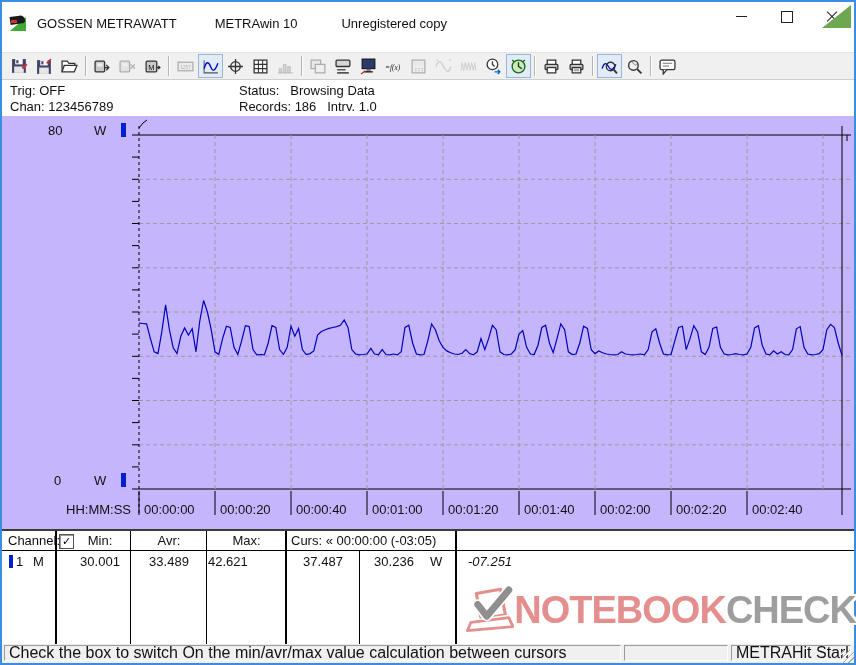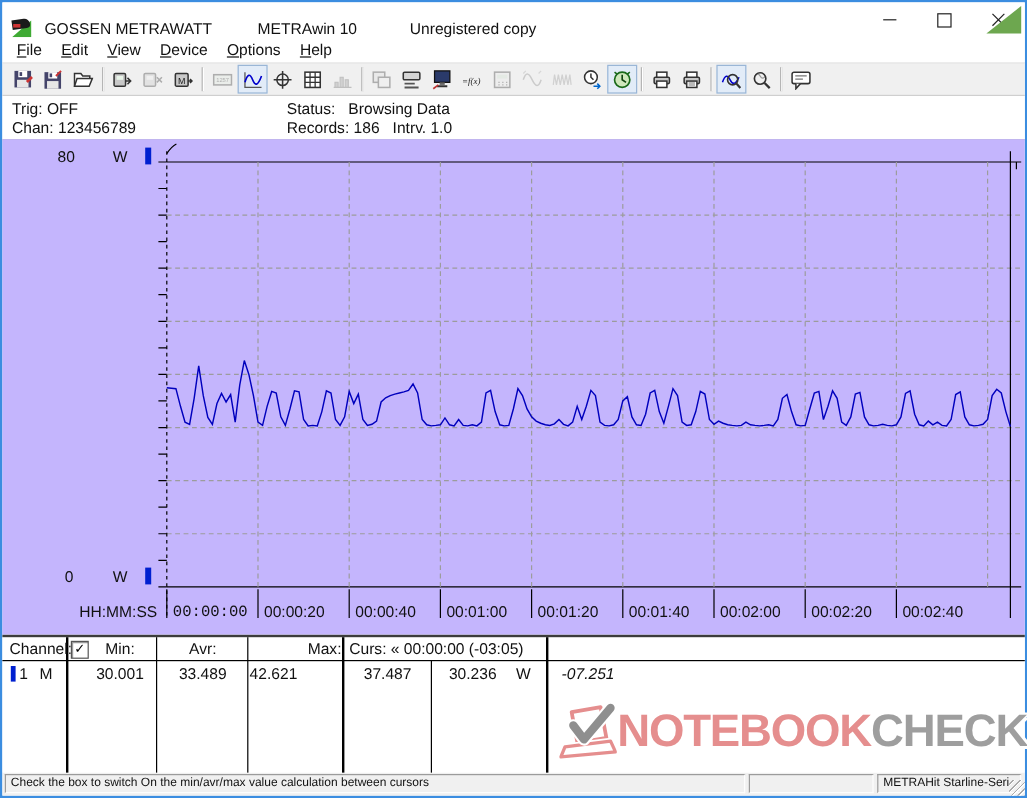--- a/index.html
+++ b/index.html
@@ -67,21 +67,21 @@
   .tcell{position:absolute;white-space:pre;}
   .checkbox{position:absolute;left:57px;top:3px;width:13px;height:13px;background:#fff;border:1px solid #555;box-shadow:inset 1px 1px 0 #9a9a9a;font-size:11px;line-height:12px;text-align:center;color:#000;}
   .chmark{position:absolute;left:7px;top:24px;width:4px;height:13px;background:#0020d0;}
 
   
   .logo{position:absolute;left:466px;top:579px;width:390px;height:62px;z-index:30;display:flex;align-items:center;}
   .logo-text{font-size:38px;font-weight:bold;letter-spacing:-1px;white-space:nowrap;line-height:60px;
     text-shadow:-2px -2px 0 #fff,2px -2px 0 #fff,-2px 2px 0 #fff,2px 2px 0 #fff,0 2px 0 #fff,0 -2px 0 #fff,2px 0 0 #fff,-2px 0 0 #fff;}
 
   
-  .statusbar{position:absolute;left:0;top:642px;width:852px;height:19px;background:#f0f0f0;font-size:10px;color:#111;}
+  .statusbar{position:absolute;left:0;top:642px;width:852px;height:19px;background:#f0f0f0;font-size:16px;color:#111;}
   .sb-pane{position:absolute;top:1px;height:16px;background:#f0f0f0;border:1px solid;border-color:#9b9b9b #fdfdfd #fdfdfd #9b9b9b;box-sizing:border-box;line-height:14px;padding-left:4px;white-space:nowrap;overflow:hidden;}
   .sb1{left:2px;width:617px;}
   .sb2{left:622px;width:104px;}
   .sb3{left:729px;width:120px;}
   .grip{position:absolute;right:0;bottom:0;width:13px;height:13px;
     background:repeating-linear-gradient(135deg,transparent 0 2px,#aaa 2px 3px,#fff 3px 4px);}
 </style>
 </head>
 <body>
 
@@ -102,28 +102,20 @@
         </div>
       <div class="wbtn">
           <div class="glyph-max"></div>
         </div>
       <div class="wbtn">
           <div class="glyph-close"></div>
         </div>
     </div>
   </div>
 
-  <div class="menubar" id="menubar">
-      <div class="menuitem"><u>F</u>ile</div>
-      <div class="menuitem"><u>E</u>dit</div>
-      <div class="menuitem"><u>V</u>iew</div>
-      <div class="menuitem"><u>D</u>evice</div>
-      <div class="menuitem"><u>O</u>ptions</div>
-      <div class="menuitem"><u>H</u>elp</div>
-    </div>
 
   <div class="toolbar" id="toolbar">
       <div class="tb">
         <svg viewBox="0 0 16 16">
           <rect x="1" y="1" width="13" height="13" fill="#44446a"></rect>
           <rect x="4" y="1" width="7" height="5" fill="#fff"></rect>
           <rect x="5" y="2" width="2" height="3" fill="#44446a"></rect>
           <rect x="3" y="8" width="9" height="6" fill="#e6e6e6"></rect>
           <path d="M10 9 l4 -4 l1.5 1.5 l-4 4 z" fill="#c33"></path>
         </svg>
@@ -355,21 +347,21 @@
         <path d="M517 375 V399" stroke="#000"></path>
         <path d="M593 375 V399" stroke="#000"></path>
         <path d="M669 375 V399" stroke="#000"></path>
         <path d="M745 375 V399" stroke="#000"></path>
         <path d="M137 10 V399" stroke="#000" stroke-dasharray="3 3" fill="none"></path>
         <path d="M137 12 q4 -6 8 -8" stroke="#000" fill="none"></path>
         <path d="M840.0 10 V399" stroke="#000" fill="none"></path>
         <polyline points="137.0,207.1 140.8,207.5 144.6,207.9 148.4,222.6 152.2,235.8 156.0,237.6 159.8,215.9 163.6,188.9 167.4,213.7 171.2,231.8 175.0,237.6 178.8,220.3 182.6,211.9 186.4,219.0 190.2,212.8 194.0,235.8 197.8,204.8 201.6,184.5 205.4,196.0 209.2,213.7 213.0,235.8 216.8,238.5 220.6,222.6 224.4,210.2 228.2,211.5 232.0,231.4 235.8,238.5 239.6,224.8 243.4,209.7 247.2,210.6 251.0,233.6 254.8,238.9 258.6,238.5 262.4,238.9 266.2,227.0 270.0,209.7 273.8,211.5 277.6,233.6 281.4,238.5 285.2,231.4 289.0,210.2 292.8,220.3 296.6,212.4 300.4,233.6 304.2,238.5 308.0,237.6 311.8,234.9 315.6,219.0 319.4,215.5 323.2,213.7 327.0,212.4 330.8,211.5 334.6,210.6 338.4,209.3 342.2,204.0 346.0,211.5 349.8,233.6 353.6,238.0 357.4,238.9 361.2,238.5 365.0,238.0 368.8,232.3 372.6,238.0 376.4,238.9 380.2,233.6 384.0,238.5 387.8,238.9 391.6,238.0 395.4,238.9 399.2,235.8 403.0,211.5 406.8,209.3 410.6,227.0 414.4,238.0 418.2,238.9 422.0,238.5 425.8,224.8 429.6,207.9 433.4,213.7 437.2,224.8 441.0,231.4 444.8,234.9 448.6,236.7 452.4,238.0 456.2,238.5 460.0,237.2 463.8,233.6 467.6,237.6 471.4,238.9 475.2,235.8 479.0,222.6 482.8,233.6 486.6,222.6 490.4,209.3 494.2,213.7 498.0,235.8 501.8,238.5 505.6,238.9 509.4,238.0 513.2,233.6 517.0,218.1 520.8,214.6 524.6,231.4 528.4,238.0 532.2,238.5 536.0,229.2 539.8,211.5 543.6,209.3 547.4,227.0 551.2,236.7 555.0,222.6 558.8,207.9 562.6,213.7 566.4,235.8 570.2,238.5 574.0,238.0 577.8,227.0 581.6,210.2 585.4,212.4 589.2,233.6 593.0,237.6 596.8,234.9 600.6,236.7 604.4,238.0 608.2,238.5 612.0,238.9 615.8,238.5 619.6,235.8 623.4,238.0 627.2,238.5 631.0,238.9 634.8,238.5 638.6,238.0 642.4,238.9 646.2,233.6 650.0,215.9 653.8,212.8 657.6,227.0 661.4,238.0 665.2,238.9 669.0,238.5 672.8,224.8 676.6,211.5 680.4,210.2 684.2,233.6 688.0,222.6 691.8,209.7 695.6,215.9 699.4,235.8 703.2,238.5 707.0,231.4 710.8,212.4 714.6,211.0 718.4,231.4 722.2,238.0 726.0,238.9 729.8,238.5 733.6,237.6 737.4,238.5 741.2,238.9 745.0,238.0 748.8,231.4 752.6,211.9 756.4,209.7 760.2,229.2 764.0,238.0 767.8,238.9 771.6,234.9 775.4,238.0 779.2,235.8 783.0,238.5 786.8,238.9 790.6,233.6 794.4,212.8 798.2,210.6 802.0,231.4 805.8,238.0 809.6,238.9 813.4,238.5 817.2,237.6 821.0,233.6 824.8,213.7 828.6,208.4 832.4,211.5 836.2,227.0 840.0,239.4" fill="none" stroke="#0000bd" stroke-width="1.2"></polyline>
       </svg>
     <div id="xticklabels">
-        <span class="xticklab" style="left: 142px; font-family: Liberation Mono, monospace;">00:00:00</span>
+        <span class="xticklab" style="left: 142px;">00:00:00</span>
         <span class="xticklab" style="left: 218px;">00:00:20</span>
         <span class="xticklab" style="left: 294px;">00:00:40</span>
         <span class="xticklab" style="left: 370px;">00:01:00</span>
         <span class="xticklab" style="left: 446px;">00:01:20</span>
         <span class="xticklab" style="left: 522px;">00:01:40</span>
         <span class="xticklab" style="left: 598px;">00:02:00</span>
         <span class="xticklab" style="left: 674px;">00:02:20</span>
         <span class="xticklab" style="left: 750px;">00:02:40</span>
       </div>
   </div>
@@ -380,21 +372,21 @@
     <div class="vline" style="left:204px;width:1px;"></div>
     <div class="vline" style="left:283px;width:2px;"></div>
     <div class="vline" style="left:357px;width:1px;top:19px;"></div>
     <div class="vline" style="left:453px;width:2px;"></div>
     <div class="hdr-bottom"></div>
 
     <span class="tcell" style="left:6px;top:2px;">Channel:</span>
     <div class="checkbox" id="minmax-checkbox">✓</div>
     <span class="tcell" style="left:68px;top:2px;width:60px;text-align:center;">Min:</span>
     <span class="tcell" style="left:130px;top:2px;width:74px;text-align:center;">Avr:</span>
-    <span class="tcell" style="left:206px;top:2px;width:77px;text-align:center;padding-left:24px;">Max:</span>
+    <span class="tcell" style="left:206px;top:2px;width:77px;text-align:center;">Max:</span>
     <span class="tcell" style="left:289px;top:2px;">Curs: « 00:00:00 (-03:05)</span>
 
     <div class="chmark"></div>
     <span class="tcell" style="left:14px;top:23px;">1</span>
     <span class="tcell" style="left:31px;top:23px;">M</span>
     <span class="tcell" style="left:68px;top:23px;width:60px;text-align:center;">30.001</span>
     <span class="tcell" style="left:130px;top:23px;width:74px;text-align:center;">33.489</span>
     <span class="tcell" style="left:206px;top:23px;width:77px;">42.621</span>
     <span class="tcell" style="left:286px;top:23px;width:70px;text-align:center;">37.487</span>
     <span class="tcell" style="left:362px;top:23px;width:60px;text-align:center;">30.236</span>

